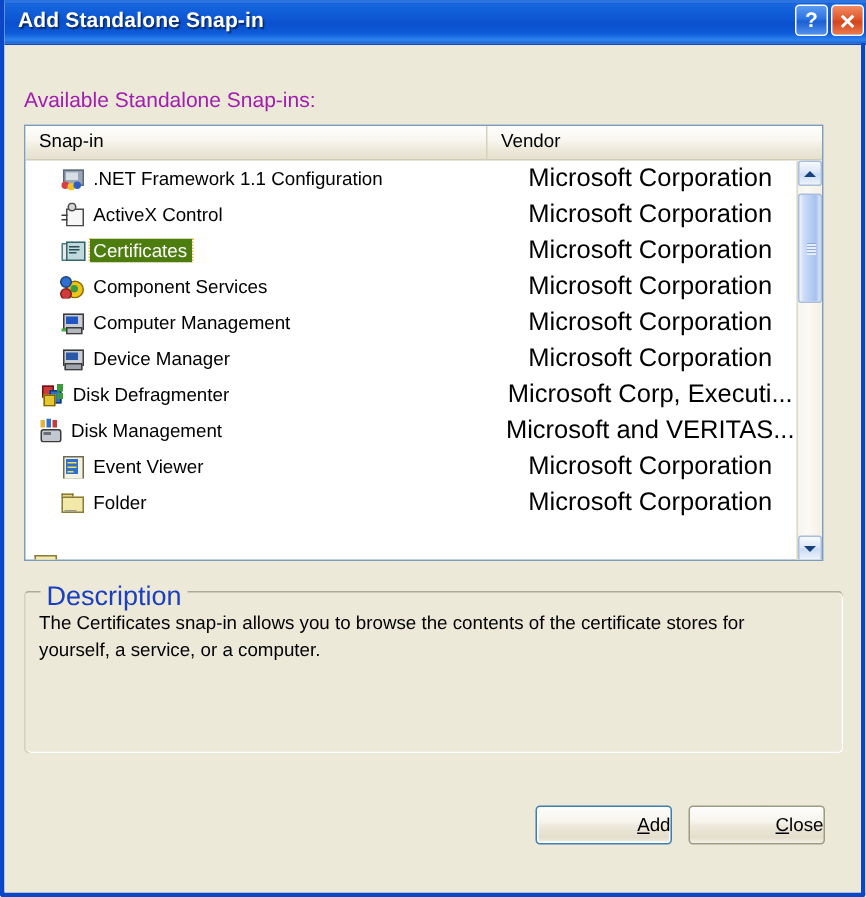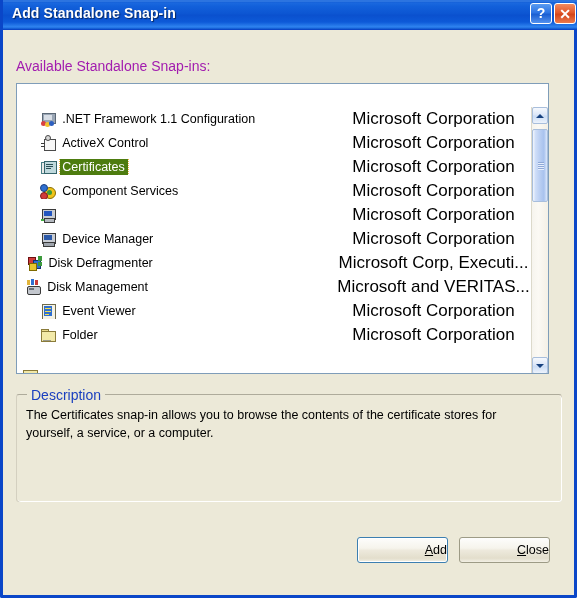--- a/index.html
+++ b/index.html
@@ -354,21 +354,21 @@
     border-bottom: 1px solid #FFFFFF;
     border-radius: 3px;
     pointer-events: none;
   }
   .gb-legend {
     position: absolute;
     left: 10px;
     top: -8px;
     padding: 0 4px;
     background: #ECE9D8;
-    font-size: 14px;
+    font-size: 18px;
     color: #1A3FBF;
     white-space: nowrap;
   }
   .gb-text {
     position: absolute;
     left: 9px;
     top: 11px;
     width: 520px;
     font-size: 12.5px;
     line-height: 18px;
@@ -425,20 +425,24 @@
       </div>
     </div>
   </div>
 
   <div class="client">
 
     <div class="field-label">Available Standalone Snap-ins:</div>
 
     <div class="listview">
 
+      <div class="lv-header">
+        <div class="lv-hcell c1">Snap-in</div>
+        <div class="lv-hcell c2">Vendor</div>
+      </div>
 
       <div class="lv-body" id="lv-body">
           <div class="lv-row">
             <div class="lv-cell-name">
               <span class="icn icn-dotnet">
                 <i class="m"></i>
                 <i class="s"></i>
                 <i class="r"></i>
                 <i class="y2"></i>
                 <i class="b2"></i>
@@ -485,20 +489,21 @@
             <div class="lv-cell-vendor">Microsoft Corporation</div>
           </div>
           <div class="lv-row">
             <div class="lv-cell-name">
               <span class="icn icn-computer">
                 <i class="mon"></i>
                 <i class="scr"></i>
                 <i class="base"></i>
                 <i class="led"></i>
               </span>
+              <span class="lv-name-text">Computer Management</span>
             </div>
             <div class="lv-cell-vendor">Microsoft Corporation</div>
           </div>
           <div class="lv-row">
             <div class="lv-cell-name">
               <span class="icn icn-device">
                 <i class="mon"></i>
                 <i class="scr"></i>
                 <i class="base"></i>
               </span>

